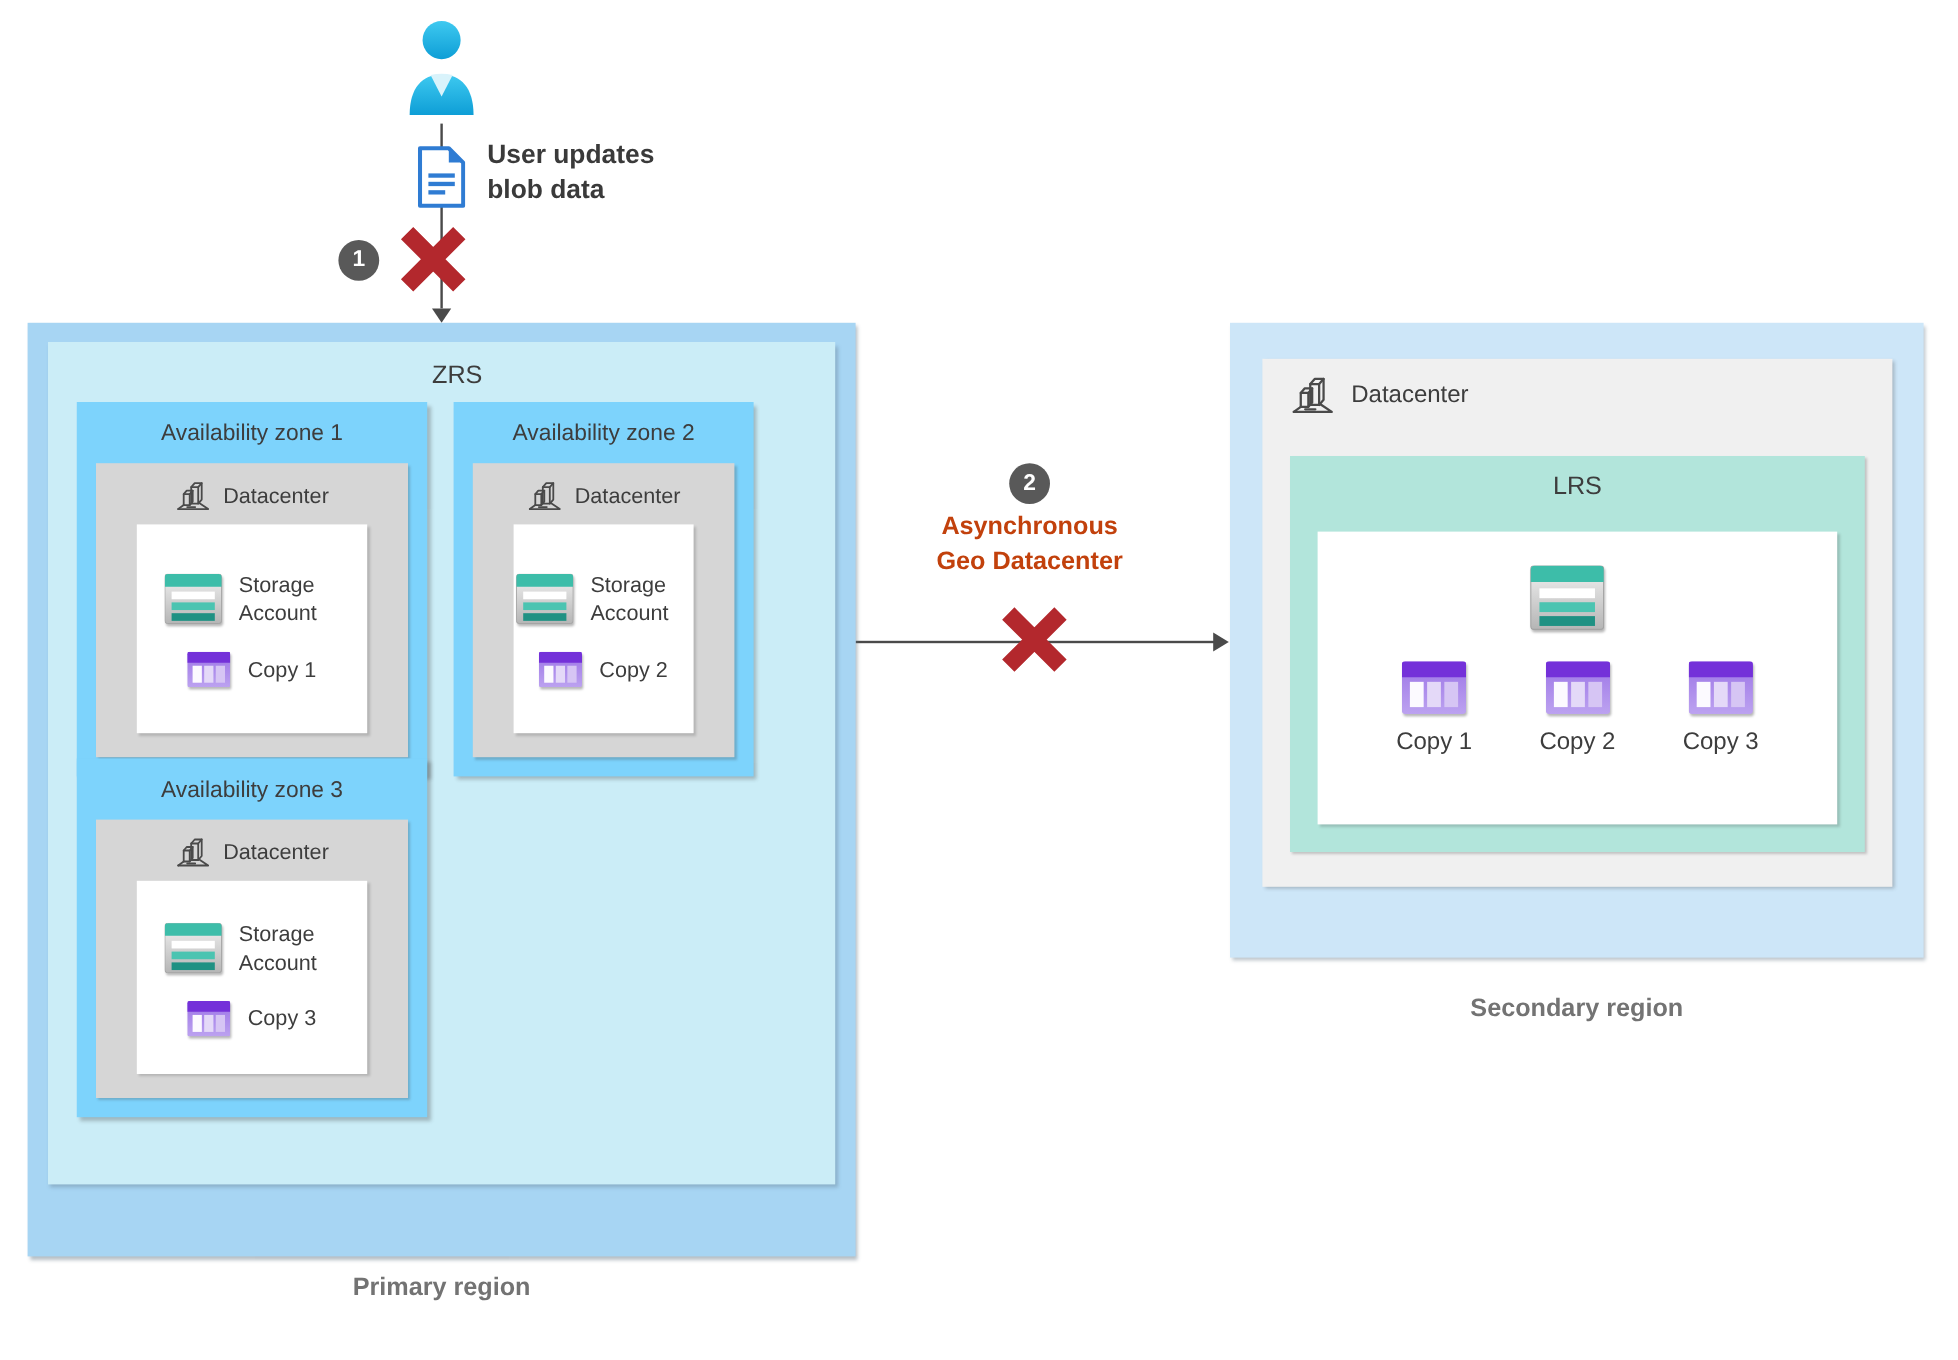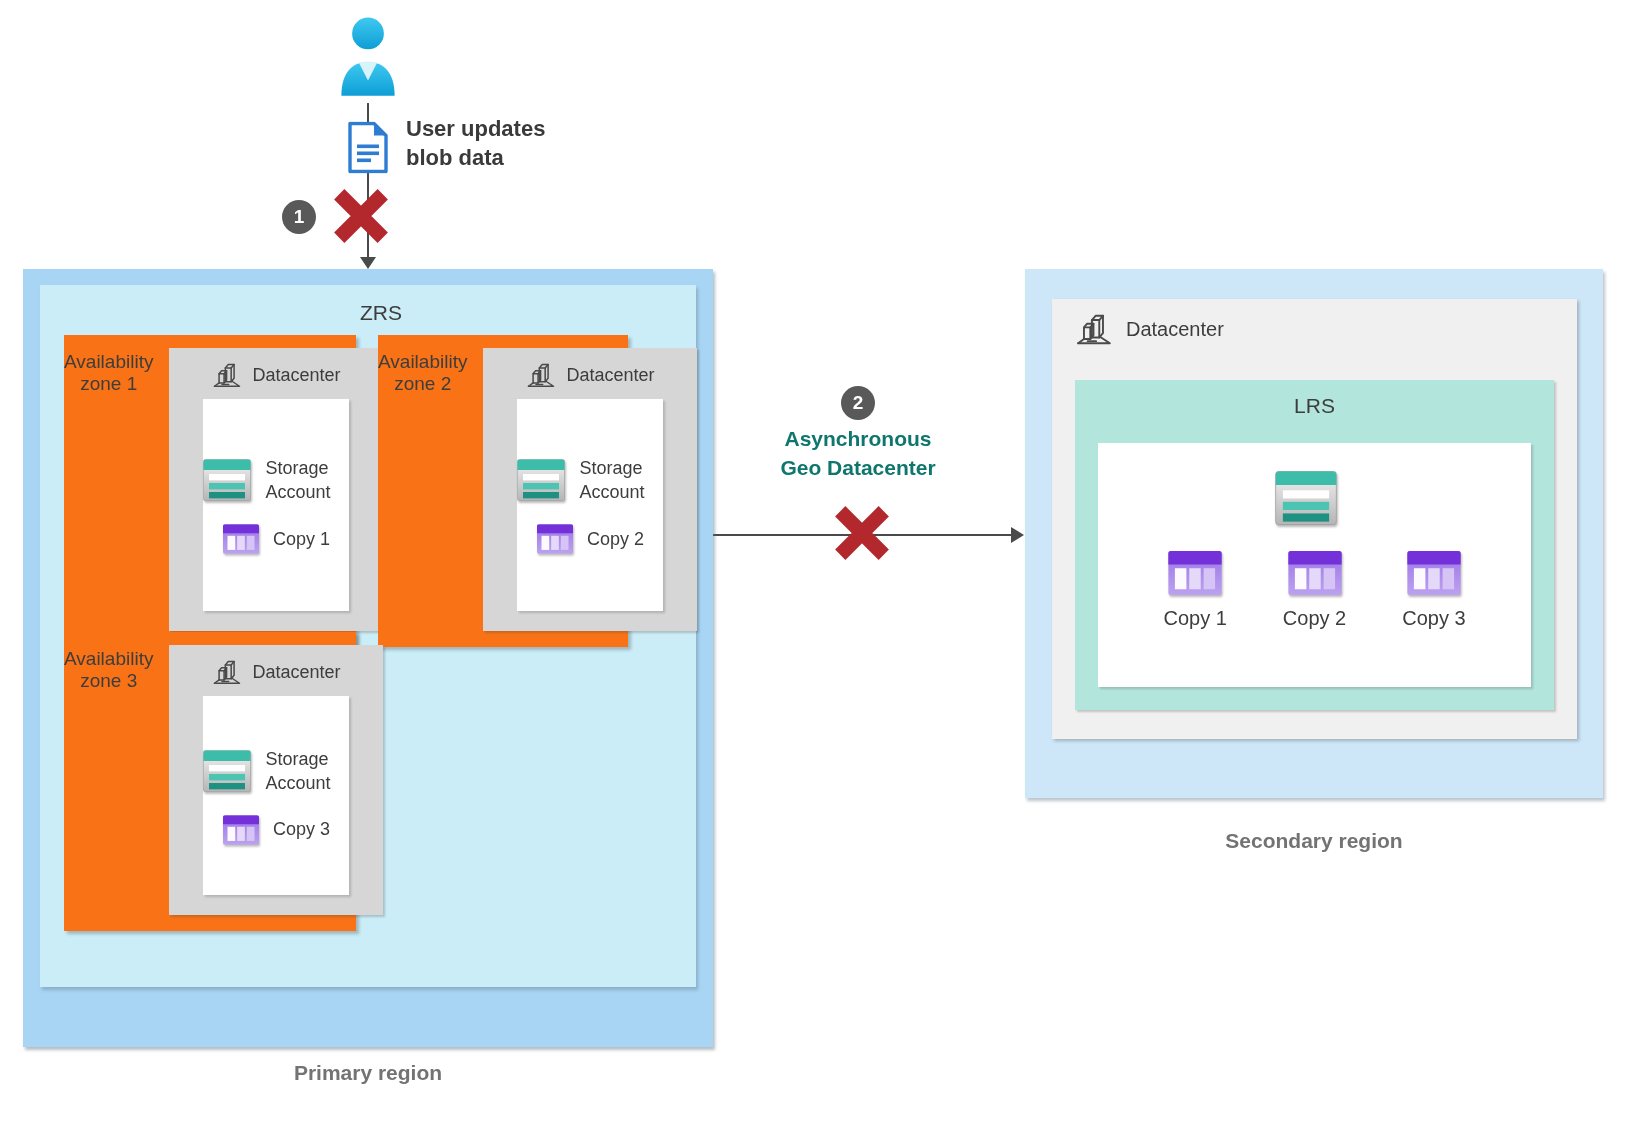--- a/index.html
+++ b/index.html
@@ -25,22 +25,22 @@
   #x1 { left:332px; top:187px; }
   #x2 { left:833px; top:504px; }
 
   
   .region-primary { left:23px; top:269px; width:690px; height:778px;
                     background:#A7D5F3; box-shadow:2px 3px 3px rgba(90,110,125,.45); }
   .zrs-box   { left:40px; top:285px; width:656px; height:702px;
                background:#CBEDF7; box-shadow:2px 3px 3px rgba(90,110,125,.35); }
   .zrs-label { left:40px; top:301px; width:656px; text-align:center; font-size:21px; color:#3D3D3D;margin-left:13px; }
 
-  .az { background:#f97316; box-shadow:3px 3px 3px rgba(60,60,60,.3);
-        display:flex; flex-direction:row; }
+  .az { background:#7dd3fc; box-shadow:3px 3px 3px rgba(60,60,60,.3);
+        display:flex; flex-direction:column; }
   #az1 { left:64px;  top:335px; width:292px; height:312px; }
   #az2 { left:378px; top:335px; width:250px; height:312px; }
   #az3 { left:64px;  top:632px; width:292px; height:299px; }
   .az-title { text-align:center; margin-top:16px; font-size:19px; }
   .az-dc { flex:1; margin:13px 16px 16px; background:#D6D6D6;
            box-shadow:2px 2px 2px rgba(60,60,60,.25); display:flex; flex-direction:column; }
   .dc-header { display:flex; align-items:center; justify-content:center; gap:10px;
                margin-top:12px; font-size:18px; }
   .dc-icon-sm { width:30px; height:30px; }
   .dc-white { flex:1; margin:9px 34px 20px; background:#ffffff;
@@ -51,21 +51,21 @@
   .storage-text { width:84px; font-size:18px; line-height:24px; }
   .copy-icon-sm { width:36px; height:30px; }
   .copy-text { font-size:18px; }
 
   
   .hline { left:713px; top:534px; width:299px; height:2px; background:#4A4A4A; }
   .hhead { left:1011px; top:527px; width:0; height:0;
            border-top:8px solid transparent; border-bottom:8px solid transparent;
            border-left:13px solid #4A4A4A; }
   .rep-label { left:728px; top:424px; width:260px; text-align:center;
-               font-weight:bold; font-size:21px; line-height:29px; color:#0f766e; }
+               font-weight:bold; font-size:21px; line-height:29px; color:#c2410c; }
 
   
   .region-secondary { left:1025px; top:269px; width:578px; height:529px;
                       background:#CDE6F8; box-shadow:2px 3px 3px rgba(90,110,125,.4); }
   .sec-gray { left:1052px; top:299px; width:525px; height:440px;
               background:#F0F0F0; box-shadow:2px 2px 3px rgba(60,60,60,.3); }
   .sec-dc-header { left:1075px; top:310px; display:flex; align-items:center; gap:13px; font-size:20px; }
   .dc-icon-lg { width:38px; height:38px; }
   .lrs-box   { left:1075px; top:380px; width:479px; height:330px;
                background:#B2E5DB; box-shadow:2px 2px 2px rgba(60,60,60,.25); }

